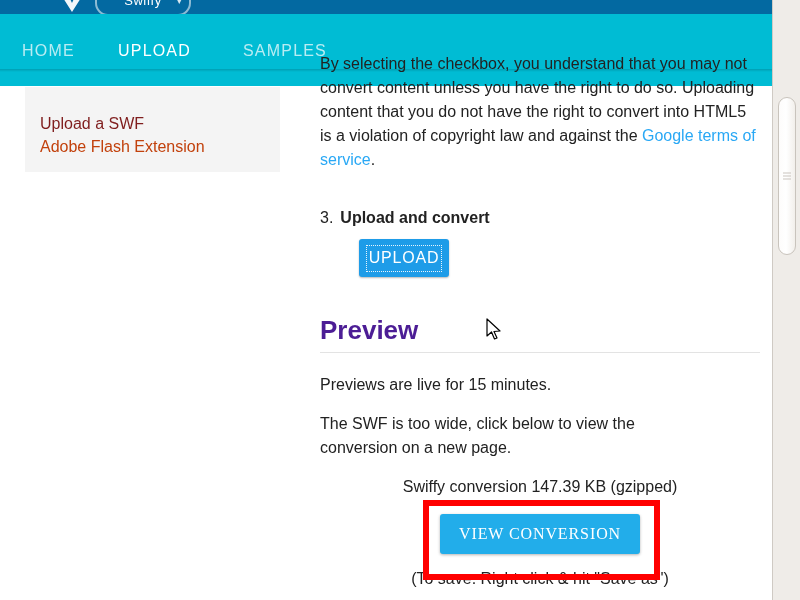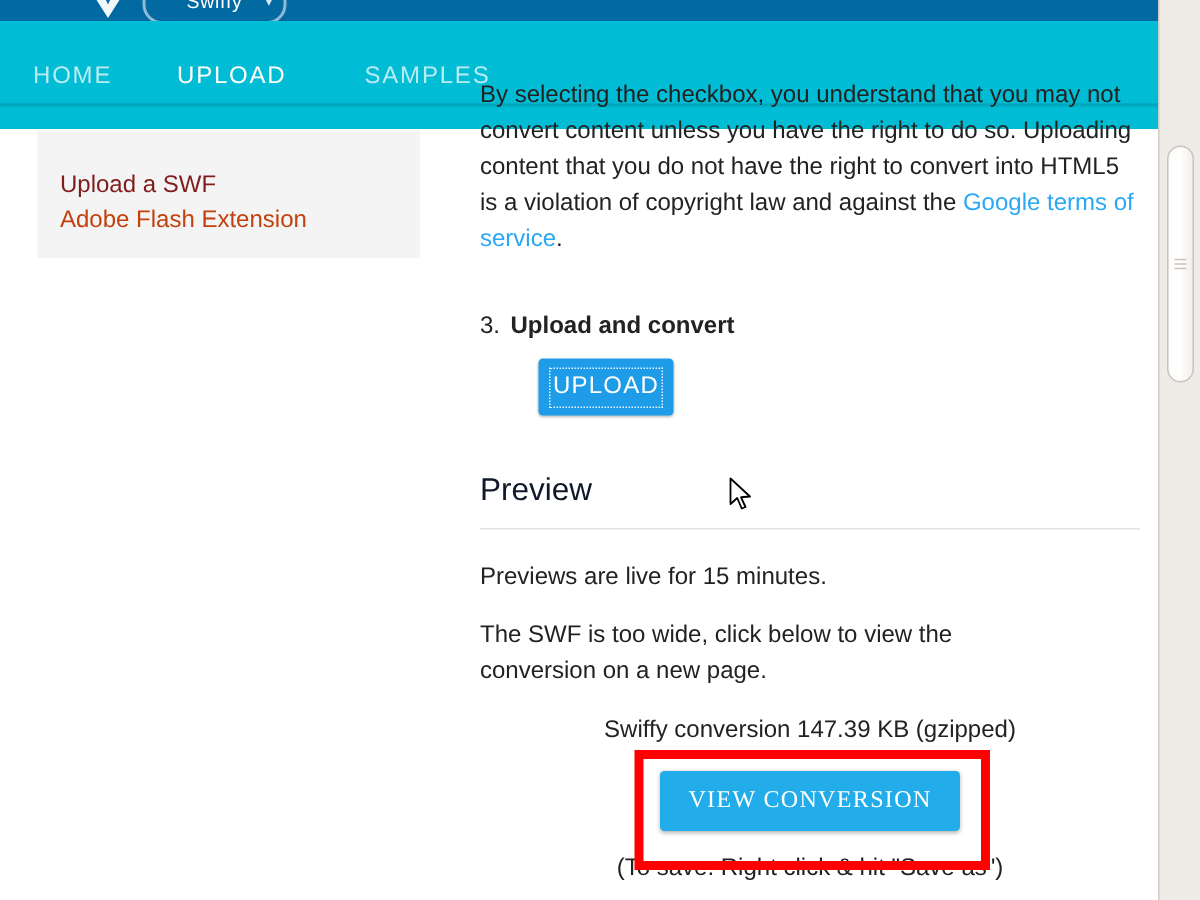--- a/index.html
+++ b/index.html
@@ -134,23 +134,23 @@
   .btn-upload .focus {
     display: block;
     margin: 5px 7px;
     padding: 3px 0 4px 0;
     border: 1px dotted rgba(255,255,255,0.9);
   }
 
   
   .preview-head {
     position: absolute; left: 320px; top: 315px;
-    font-size: 21px;
-    font-weight: normal;
-    color: #0f172a;
+    font-size: 26px;
+    font-weight: bold;
+    color: #4c1d95;
     margin: 0;
   }
   .preview-rule {
     position: absolute; left: 320px; top: 352px;
     width: 440px; height: 1px;
     background: #e3e3e3;
   }
   .preview-line1 {
     position: absolute; left: 320px; top: 374px;
     font-size: 16px; line-height: 22px; color: #222222;

